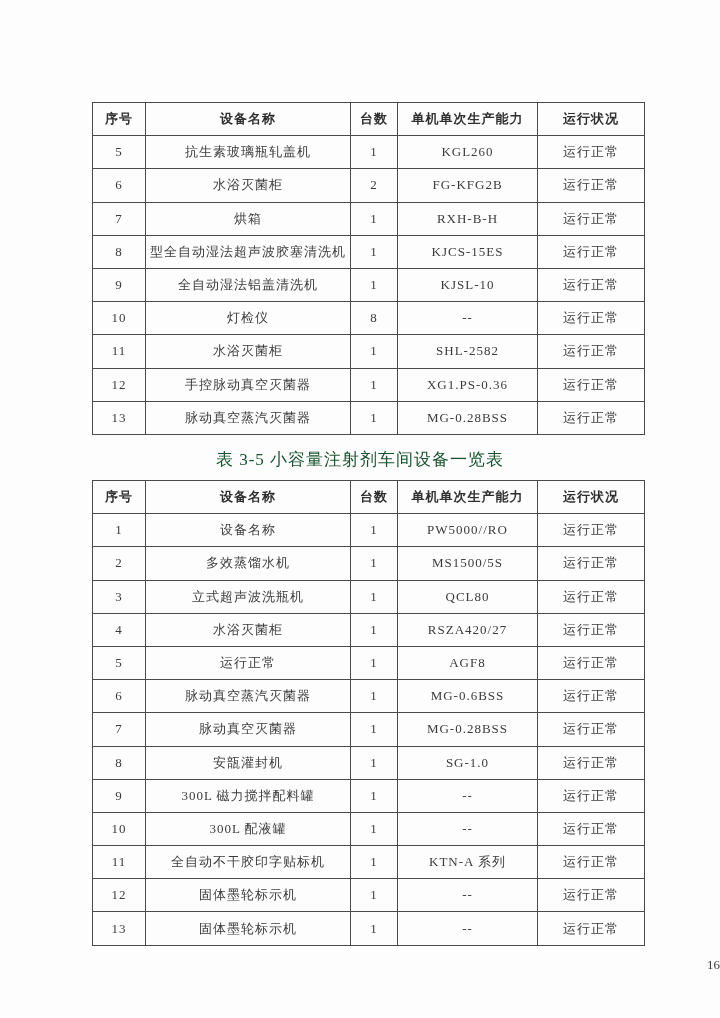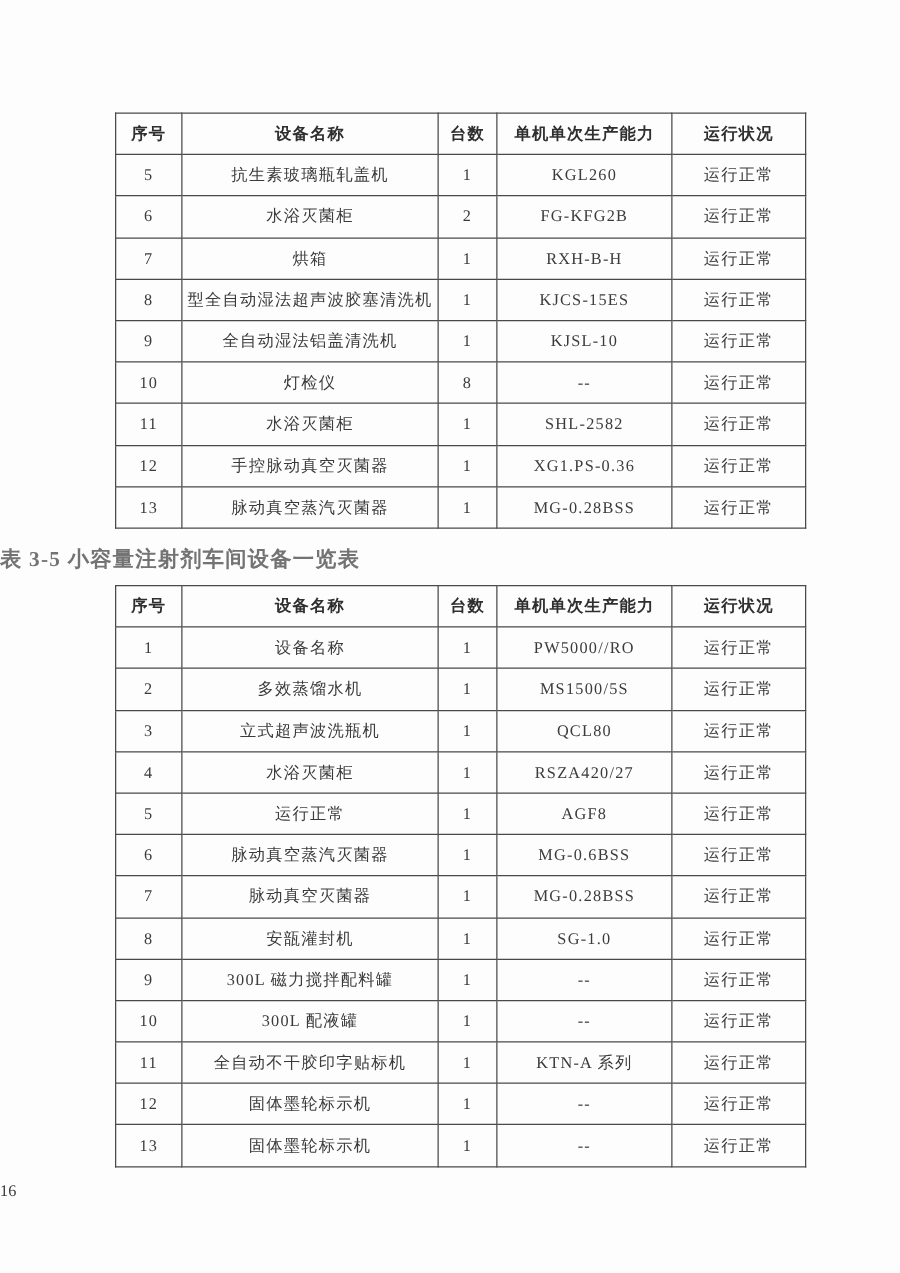--- a/index.html
+++ b/index.html
@@ -10,21 +10,21 @@
     width: 720px;
     height: 1018px;
     background: #fdfdfd;
     font-family: "Liberation Serif", "DejaVu Serif", serif;
     color: #3b3b3b;
     position: relative;
     overflow: hidden;
   }
   .page {
     position: absolute;
-    left: 0; top: 4px;
+    left: 0; top: 16px;
     width: 720px;
     height: 959px;
     border-radius: 30px;
   }
   table.equip-table {
     position: absolute;
     left: 92px;
     width: 537px;
     border-collapse: collapse;
     table-layout: fixed;
@@ -55,32 +55,32 @@
   table.equip-table th:nth-child(2), table.equip-table td:nth-child(2) { width: 200px; }
   table.equip-table th:nth-child(3), table.equip-table td:nth-child(3) { width: 42px; }
   table.equip-table th:nth-child(4), table.equip-table td:nth-child(4) { width: 135px; }
   table.equip-table th:nth-child(5), table.equip-table td:nth-child(5) { width: 102px; }
   .table-title {
     position: absolute;
     top: 432px;
     left: 0;
     width: 720px;
     margin: 0;
-    text-align: left;
+    text-align: center;
     font-size: 17px;
-    font-weight: bold;
-    color: #737373;
+    font-weight: normal;
+    color: #14532d;
     letter-spacing: 1px;
   }
   .page-number {
     position: absolute;
     top: 941px;
     left: 0;
     width: 720px;
-    text-align: left;
+    text-align: right;
     font-size: 13px;
     color: #3b3b3b;
   }
 </style>
 </head>
 <body>
 
 <div class="page">
 
   <table class="equip-table" id="table1">

